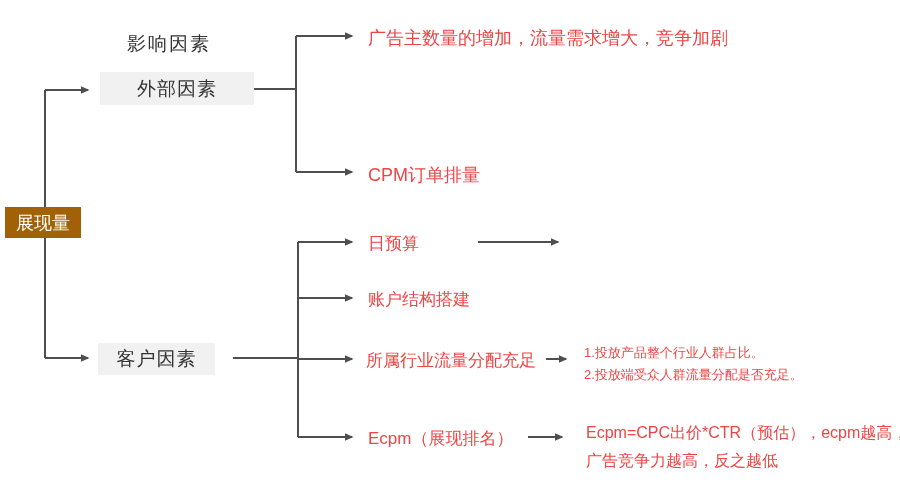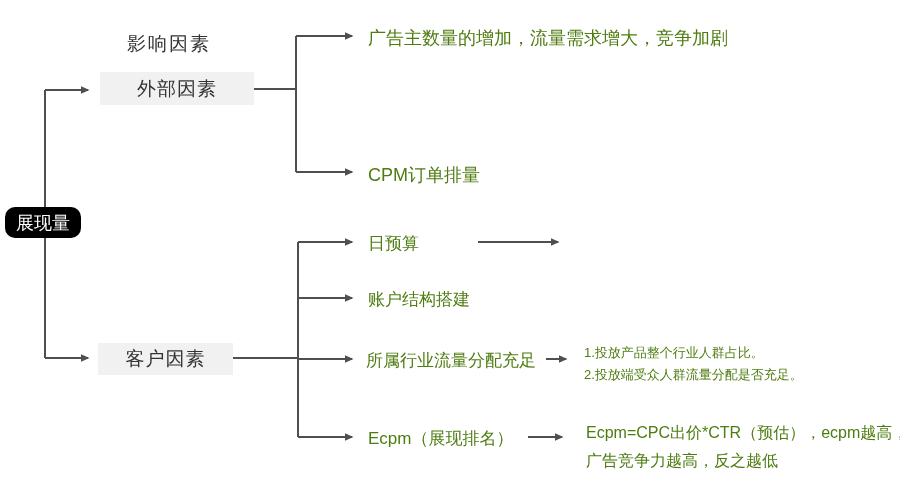--- a/index.html
+++ b/index.html
@@ -30,30 +30,29 @@
     align-items: center;
     justify-content: center;
     font-size: 19px;
     letter-spacing: 1px;
     color: #333333;
   }
   .node.gray {
     background: #f1f1f1;
   }
   .node.root {
-    background: #000000;
+    background: #a16207;
     color: #ffffff;
     font-size: 18px;
     letter-spacing: 0;
-    border-radius: 10px;
   }
   .label {
     position: absolute;
     white-space: nowrap;
-    color: #4d7c0f;
+    color: #ef4444;
   }
   .title {
     font-size: 19px;
     letter-spacing: 2px;
     color: #333333;
   }
   .branch {
     font-size: 18px;
   }
   .branch.small {
@@ -104,21 +103,21 @@
       <path d="M546,359 H566" marker-end="url(#arrow)"></path>
       <path d="M528,437 H562" marker-end="url(#arrow)"></path>
     </g>
   </svg>
 
   <div class="label title" style="left:127px; top:31px;">影响因素</div>
 
   <div class="node root" style="left:5px; top:207px; width:76px; height:31px;">展现量</div>
 
   <div class="node gray" style="left:100px; top:72px; width:154px; height:33px;">外部因素</div>
-  <div class="node gray" style="left:98px; top:343px; width:135px; height:32px;">客户因素</div>
+  <div class="node gray" style="left:98px; top:343px; width:117px; height:32px;">客户因素</div>
 
   <div class="label branch" style="left:368px; top:26px;">广告主数量的增加，流量需求增大，竞争加剧</div>
   <div class="label branch" style="left:368px; top:163px;">CPM订单排量</div>
 
   <div class="label branch small" style="left:368px; top:232px;">日预算</div>
 
   <div class="label branch small" style="left:366px; top:349px;">所属行业流量分配充足</div>
 
   <div class="label branch small" style="left:368px; top:288px;">账户结构搭建</div>
   <div class="label note multiline" style="left:584px; top:342px;">

